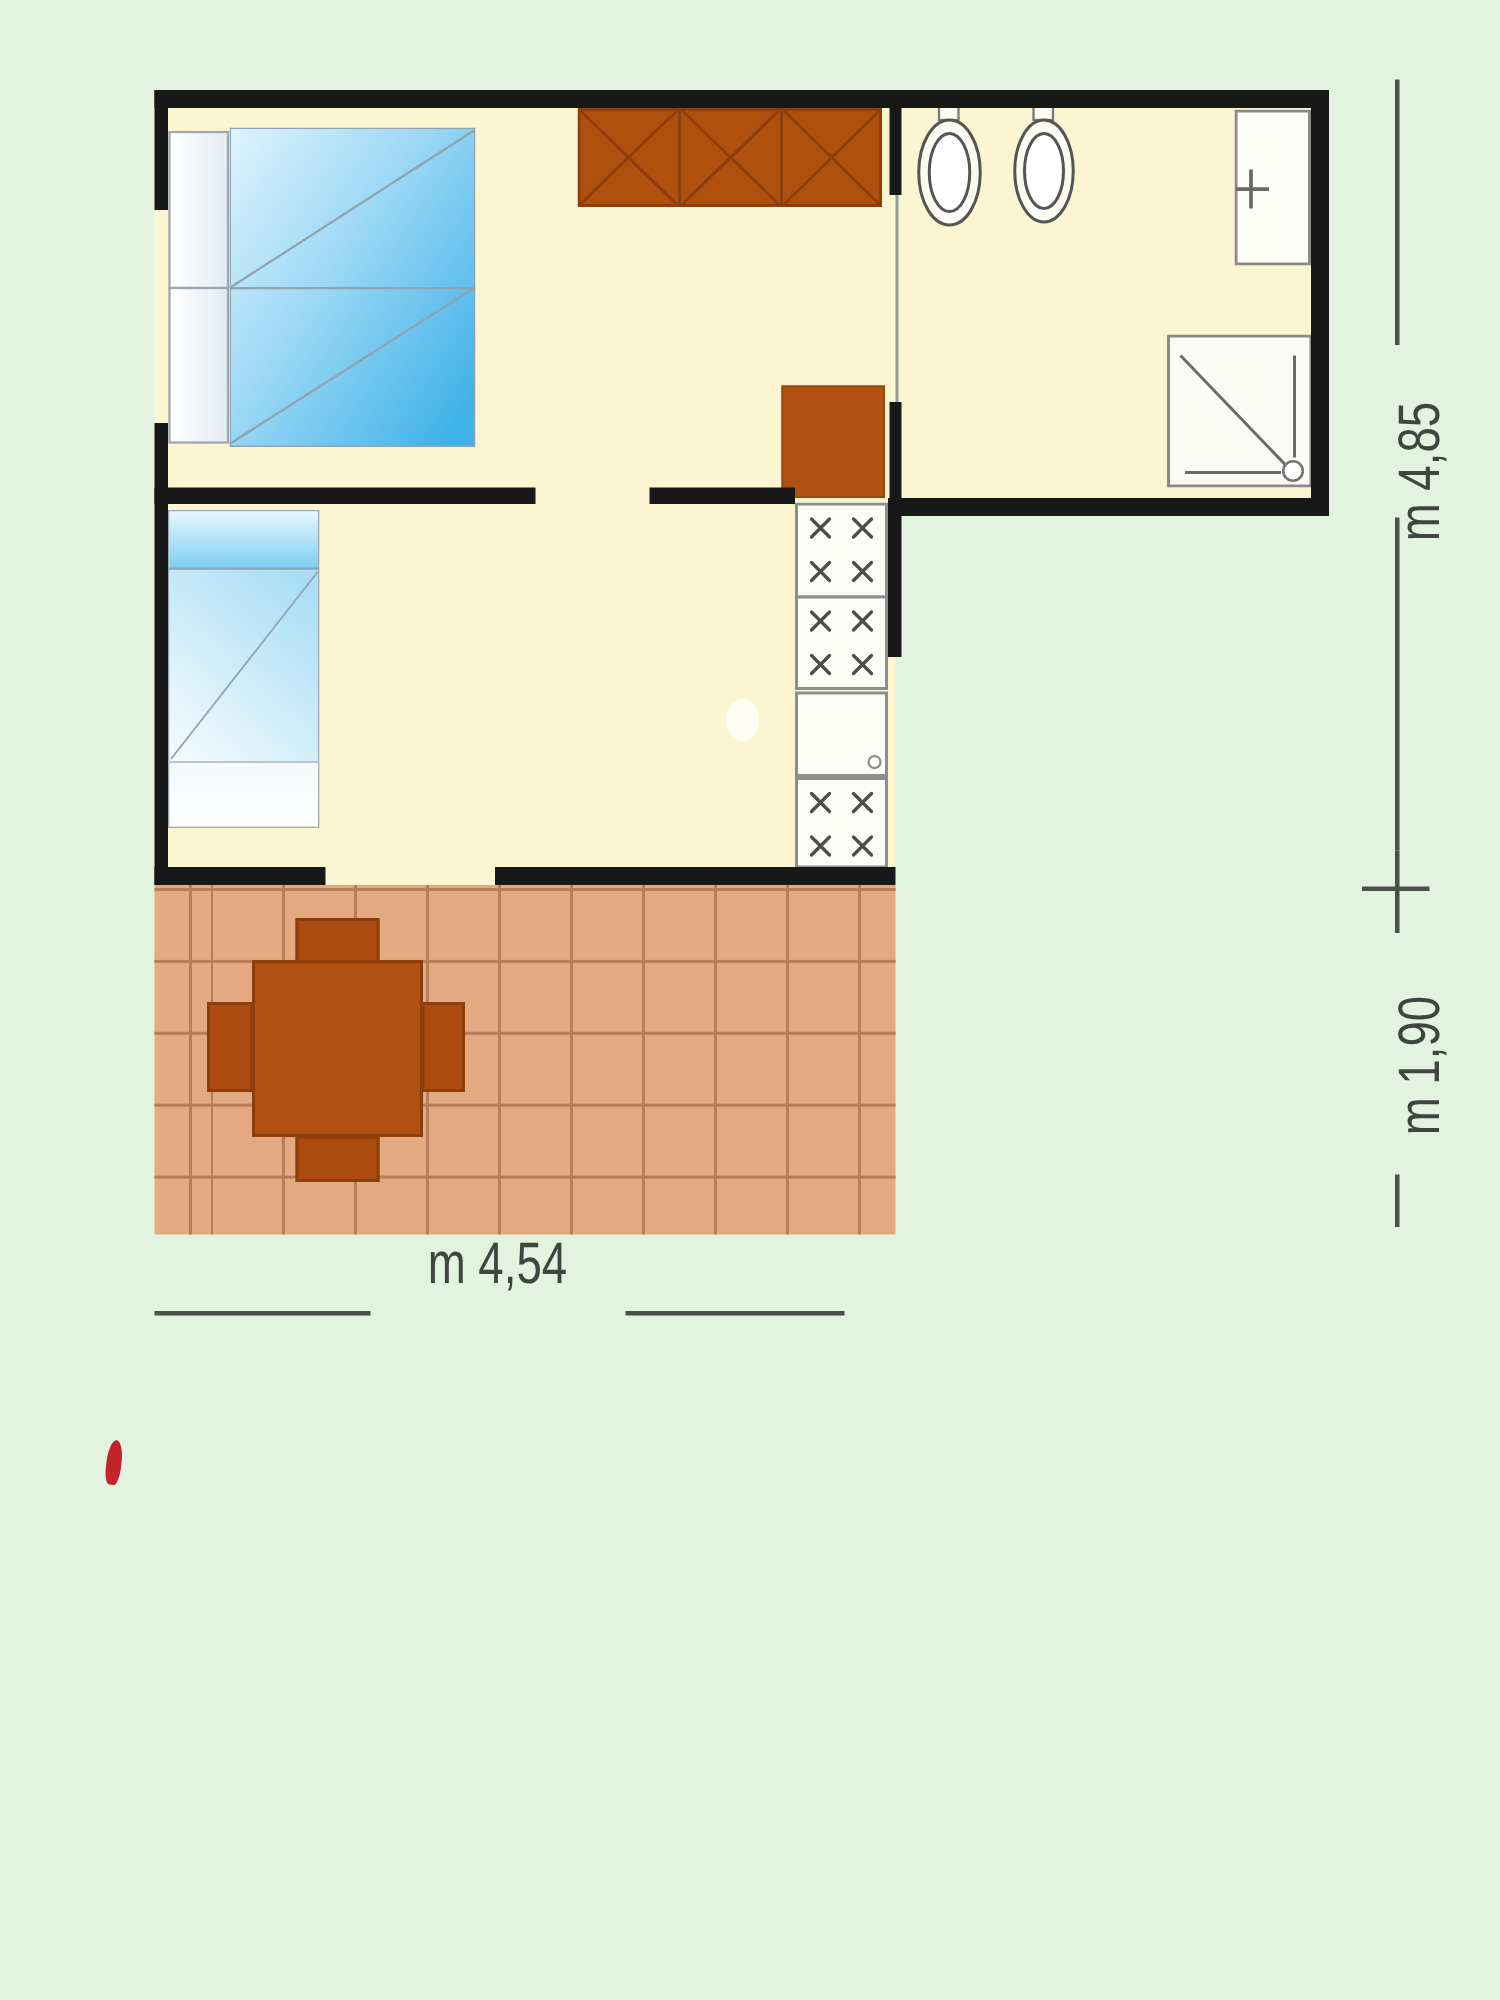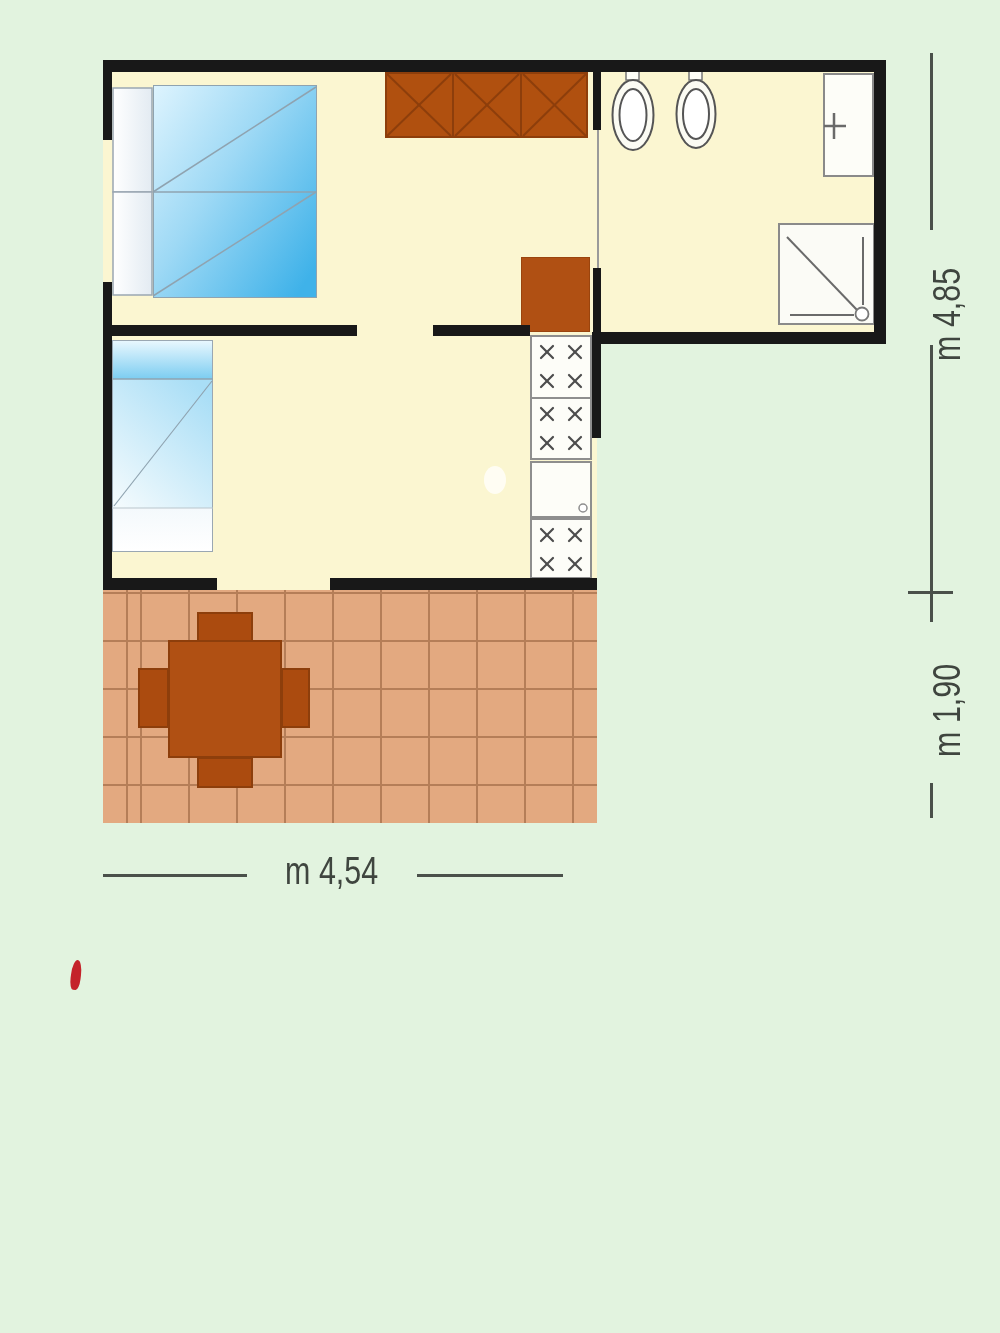--- a/index.html
+++ b/index.html
@@ -211,18 +211,18 @@
 <div class="dimline" style="left:930px;top:345px;width:3px;height:222px;"></div>
 <div class="dimline" style="left:930px;top:567px;width:3px;height:55px;"></div>
 <div class="dimline" style="left:908px;top:591px;width:45px;height:3px;"></div>
 
 <div class="dim-text" style="left:867px;top:690px;width:160px;height:40px;transform:rotate(-90deg);">
   <span class="squeeze">m 1,90</span>
 </div>
 <div class="dimline" style="left:930px;top:783px;width:3px;height:35px;"></div>
 
 <div class="dimline" style="left:103px;top:874px;width:144px;height:3px;"></div>
-<div class="dim-text" style="left:247px;top:848px;width:170px;height:46px;">
+<div class="dim-text" style="left:247px;top:820px;width:170px;height:46px;">
   <span class="squeeze">m 4,54</span>
 </div>
 <div class="dimline" style="left:417px;top:874px;width:146px;height:3px;"></div>
 
 <div class="abs" style="left:71px;top:960px;width:10px;height:30px;background:#c4232a;border-radius:60% 60% 45% 45%;transform:rotate(7deg);"></div>
 
 </body></html>

